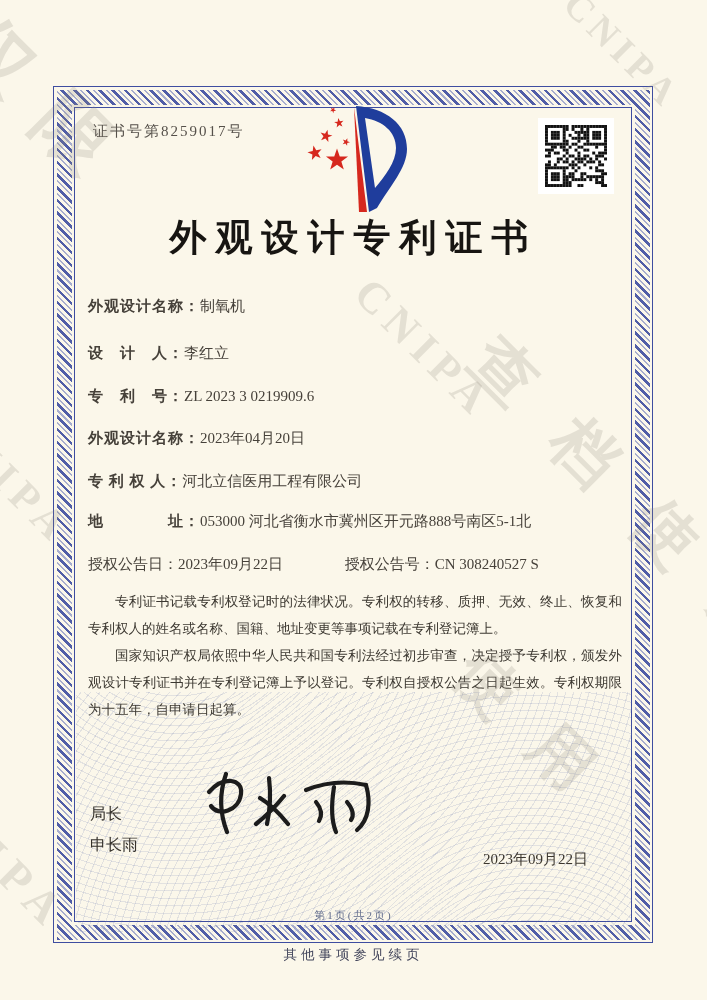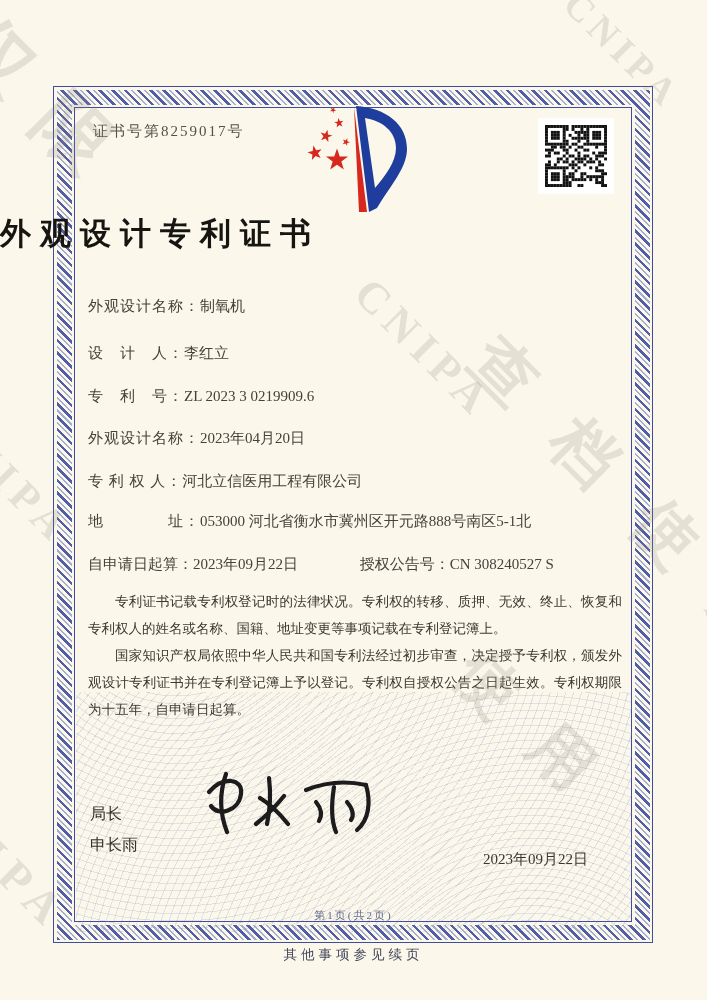--- a/index.html
+++ b/index.html
@@ -33,25 +33,25 @@
   .wm7{left:-56px;top:768px;font-size:46px;letter-spacing:10px;transform:rotate(45deg);}
   
   .content{position:absolute;inset:0;z-index:2;}
   .cert-no{position:absolute;left:93px;top:114px;font-size:15px;letter-spacing:2px;color:#55504a;margin-top:8px;}
   
   .logo{position:absolute;left:293px;top:104px;width:118px;height:112px;}
   
   .qr{position:absolute;left:538px;top:118px;width:76px;height:76px;background:#fff;
       display:flex;align-items:center;justify-content:center;}
   .qr svg{display:block;}
-  .title{position:absolute;left:0;top:213px;width:707px;
-    font-size:31px;font-weight:700;letter-spacing:9px;color:#171512;}
+  .title{position:absolute;left:0;top:213px;width:707px;text-align:center;
+    font-size:37px;font-weight:700;letter-spacing:9px;color:#171512;}
   .fields{position:absolute;left:88px;top:0;width:540px;font-size:15px;color:#46413a;}
   .frow{position:absolute;left:0;white-space:nowrap;}
-  .frow .lab{letter-spacing:1px;}
+  .frow .lab{letter-spacing:1px;font-weight:bold;}
   .r0{top:297px;} .r1{top:344px;} .r2{top:387px;} .r3{top:429px;} .r4{top:472px;} .r5{top:512px;} .r6{top:555px;}
   .grant2{margin-left:58px;}
   .paras{position:absolute;left:88px;top:588px;width:534px;font-size:13.5px;line-height:27px;
     text-align:justify;color:#3c3831;}
   .paras p{margin:0;text-indent:2em;}
   .signer{position:absolute;left:90px;top:798px;font-size:16px;color:#35312b;line-height:31px;}
   .signature{position:absolute;left:196px;top:762px;}
   .issue-date{position:absolute;left:483px;top:850px;font-size:15px;color:#3c372f;}
   .page-info{position:absolute;left:0;top:908px;width:707px;text-align:center;
     font-size:11px;color:#626d8d;letter-spacing:2px;}
@@ -359,21 +359,21 @@
       <div class="frow r3">
         <span class="lab">外观设计名称：</span><span class="val">2023年04月20日</span>
       </div>
       <div class="frow r4">
         <span class="lab">专 利 权 人：</span><span class="val">河北立信医用工程有限公司</span>
       </div>
       <div class="frow r5">
         <span class="lab">地　　　　址：</span><span class="val">053000 河北省衡水市冀州区开元路888号南区5-1北</span>
       </div>
       <div class="frow r6">
-        <span>自申请日起算：</span><span>2023年09月22日</span>
+        <span>授权公告日：</span><span>2023年09月22日</span>
         <span class="grant2">授权公告号：</span><span>CN 308240527 S</span>
       </div>
     </div>
 
     <div class="paras">
       <p>专利证书记载专利权登记时的法律状况。专利权的转移、质押、无效、终止、恢复和专利权人的姓名或名称、国籍、地址变更等事项记载在专利登记簿上。</p>
       <p>国家知识产权局依照中华人民共和国专利法经过初步审查，决定授予专利权，颁发外观设计专利证书并在专利登记簿上予以登记。专利权自授权公告之日起生效。专利权期限为十五年，自申请日起算。</p>
     </div>
 
     <div class="signer">

